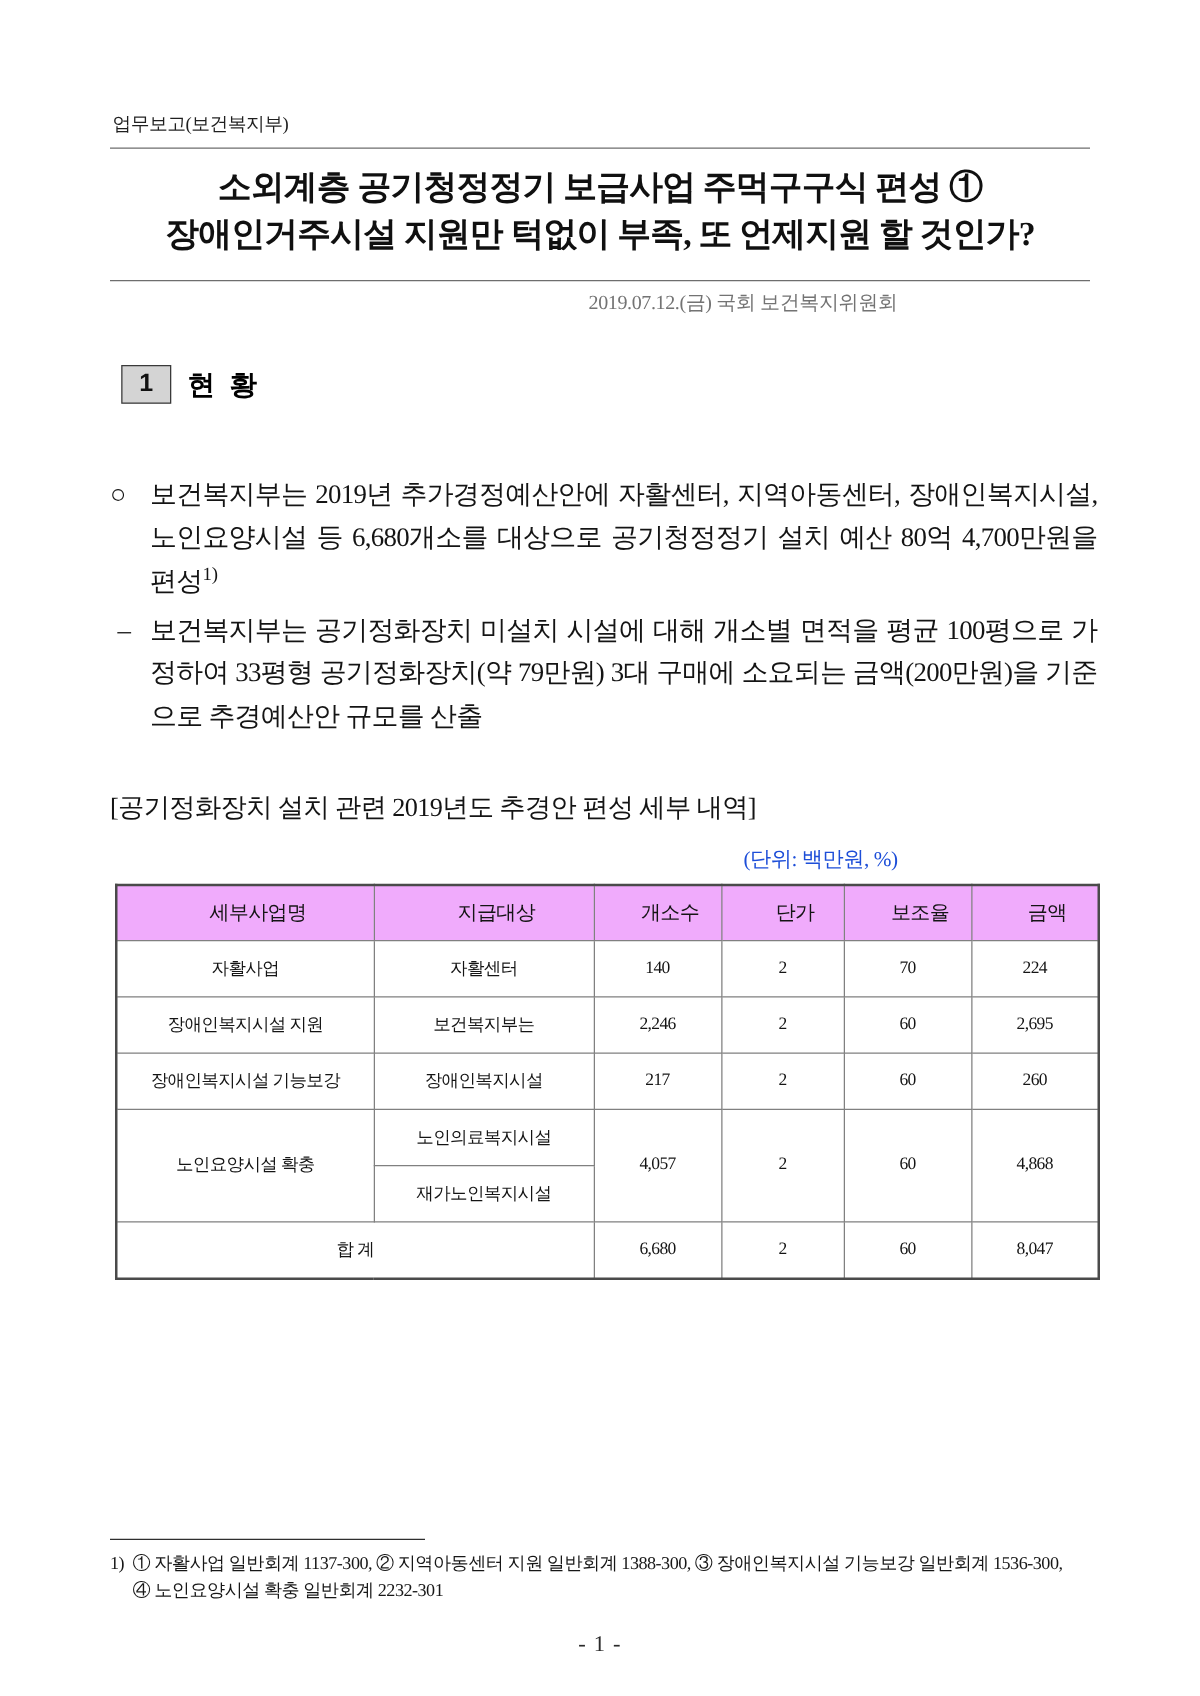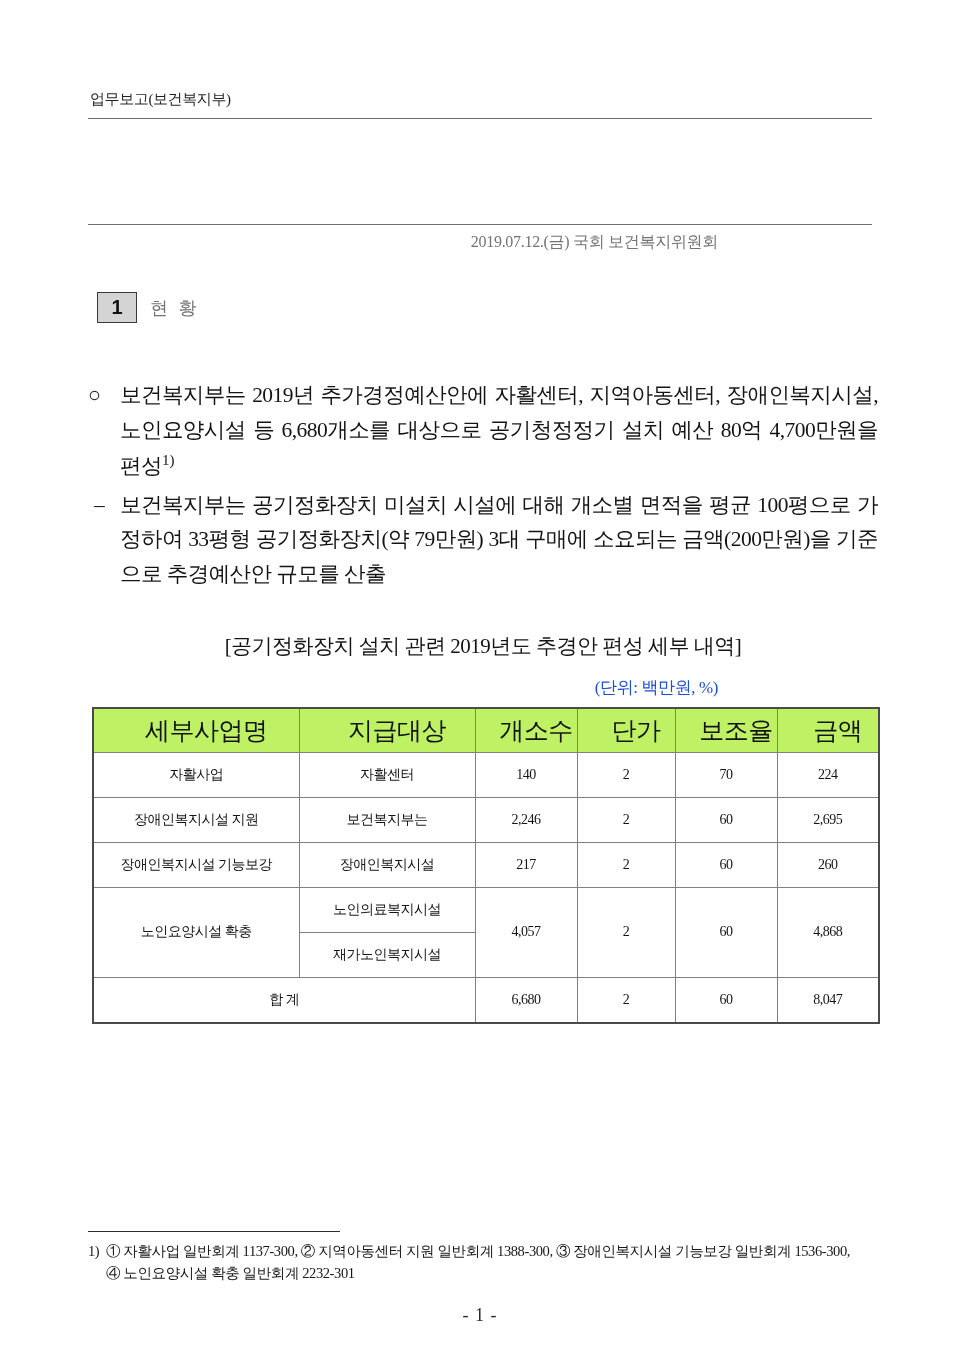--- a/index.html
+++ b/index.html
@@ -92,24 +92,24 @@
     border: 1.6px solid #3a3a3a;
     display: flex;
     align-items: center;
     justify-content: center;
     font-size: 20px;
     font-weight: bold;
     font-family: "Liberation Sans", sans-serif;
     color: #111;
   }
   .sec-title {
-    font-size: 18px;
-    font-weight: normal;
+    font-size: 22px;
+    font-weight: bold;
     letter-spacing: 3px;
-    color: #737373;
+    color: #000000;
   }
 
   
   .body-area {
     position: absolute;
     left: 88px;
     top: 378px;
     width: 790px;
   }
   .para {
@@ -132,21 +132,20 @@
   }
   .para.p2 { margin-top: 4px; }
   .sup { font-size: 15px; vertical-align: super; letter-spacing: 0; }
 
   
   .tbl-caption {
     position: absolute;
     left: 88px;
     top: 632px;
     width: 790px;
-    text-align: center;
     font-size: 21px;
     letter-spacing: -0.5px;
     color: #141414;
   }
   .tbl-unit {
     position: absolute;
     right: 90px;
     top: 676px;
     font-size: 17px;
     letter-spacing: -0.4px;
@@ -171,23 +170,23 @@
     text-align: center;
     vertical-align: middle;
     font-size: 14px;
     letter-spacing: -0.5px;
     color: #141414;
     font-weight: normal;
     padding: 0;
     height: 45px;
   }
   table.data thead th {
-    background: #bef264;
+    background: #f0abfc;
     height: 44px;
-    font-size: 25px;
+    font-size: 16px;
     padding-left: 20px;
   }
   td.shrink { font-size: 19px; letter-spacing: -1.9px; }
   td.tall { height: 91px; }
   td.half { height: 45px; }
   tr.total td { height: 46px; }
 
   
   .fn-rule {
     position: absolute;
@@ -225,20 +224,24 @@
   }
 </style>
 </head>
 <body>
 
 <div class="page">
 
   <div class="runhead">업무보고(보건복지부)</div>
   <div class="rule-top"></div>
 
+  <div class="title-block">
+    <div class="title-line">소외계층 공기청정정기 보급사업 주먹구구식 편성 ①</div>
+    <div class="title-line">장애인거주시설 지원만 턱없이 부족, 또 언제지원 할 것인가?</div>
+  </div>
 
   <div class="rule-title"></div>
   <div class="byline">2019.07.12.(금) 국회 보건복지위원회</div>
 
   <div class="section">
     <div class="sec-num">1</div>
     <div class="sec-title">현 황</div>
   </div>
 
   <div class="body-area">

